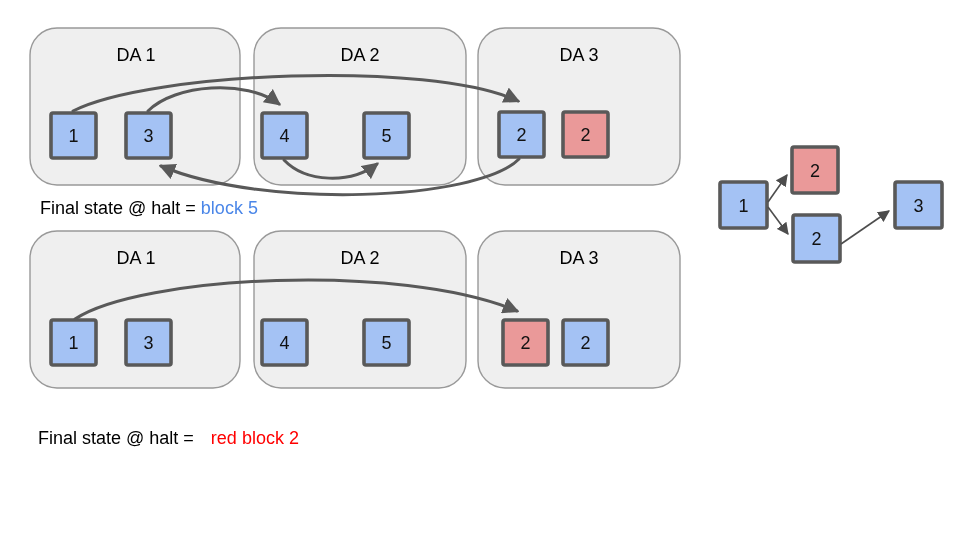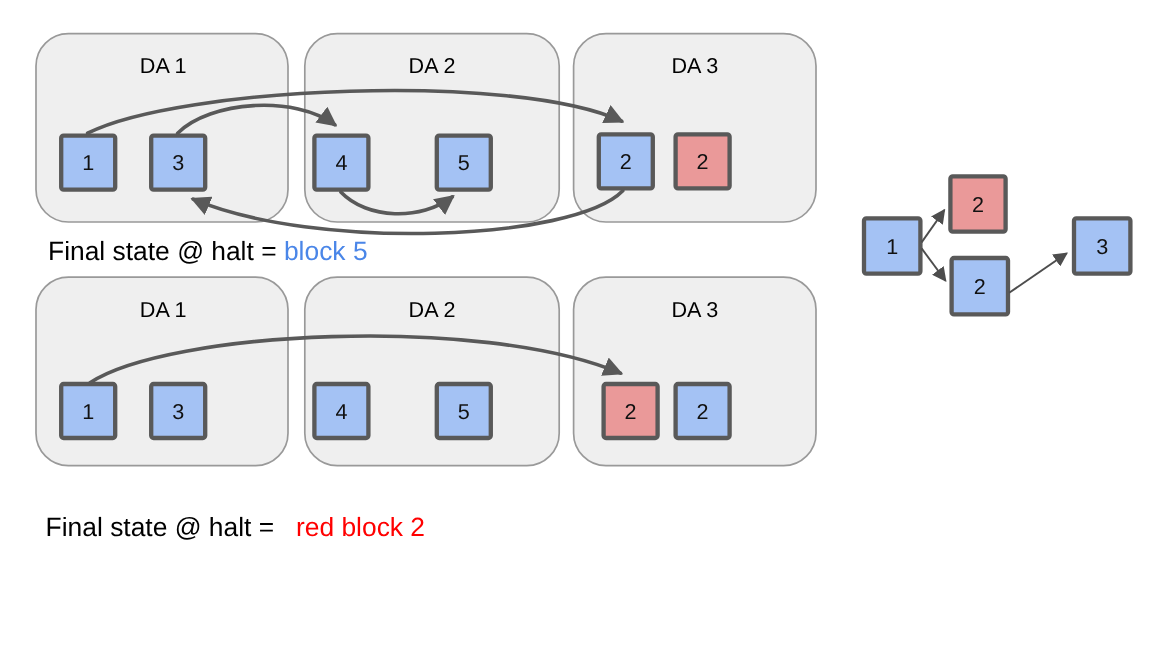--- a/index.html
+++ b/index.html
@@ -18,21 +18,21 @@
   rect.container{fill:var(--container-fill);stroke:var(--container-border);stroke-width:1.4;}
   text.da-label{font-size:18px;fill:var(--text);text-anchor:middle;font-family:"Liberation Sans",sans-serif;}
   rect.block{stroke:var(--block-border);stroke-width:3.6;}
   rect.block[data-color="blue"]{fill:var(--block-blue);}
   rect.block[data-color="red"]{fill:var(--block-red);}
   text.block-num{font-size:18px;fill:#111111;text-anchor:middle;font-family:"Liberation Sans",sans-serif;}
   path.edge{fill:none;stroke:var(--arrow);stroke-width:3;stroke-linecap:round;}
   path.thin-edge{fill:none;stroke:var(--thin-arrow);stroke-width:1.6;}
   #ah-big path{fill:var(--arrow);}
   #ah-small path{fill:var(--thin-arrow);}
-  .caption{position:absolute;font-size:22px;line-height:1;color:var(--text);white-space:pre;}
+  .caption{position:absolute;font-size:18px;line-height:1;color:var(--text);white-space:pre;}
   .caption-value[data-color="blue"]{color:var(--caption-blue);}
   .caption-value[data-color="red"]{color:var(--caption-red);margin-left:12px;}
   .caption-1{left:40px;top:199px;}
   .caption-2{left:38px;top:429px;}
 </style>
 </head>
 <body>
 
 <div class="stage">
 <svg width="960" height="540" viewBox="0 0 960 540">

